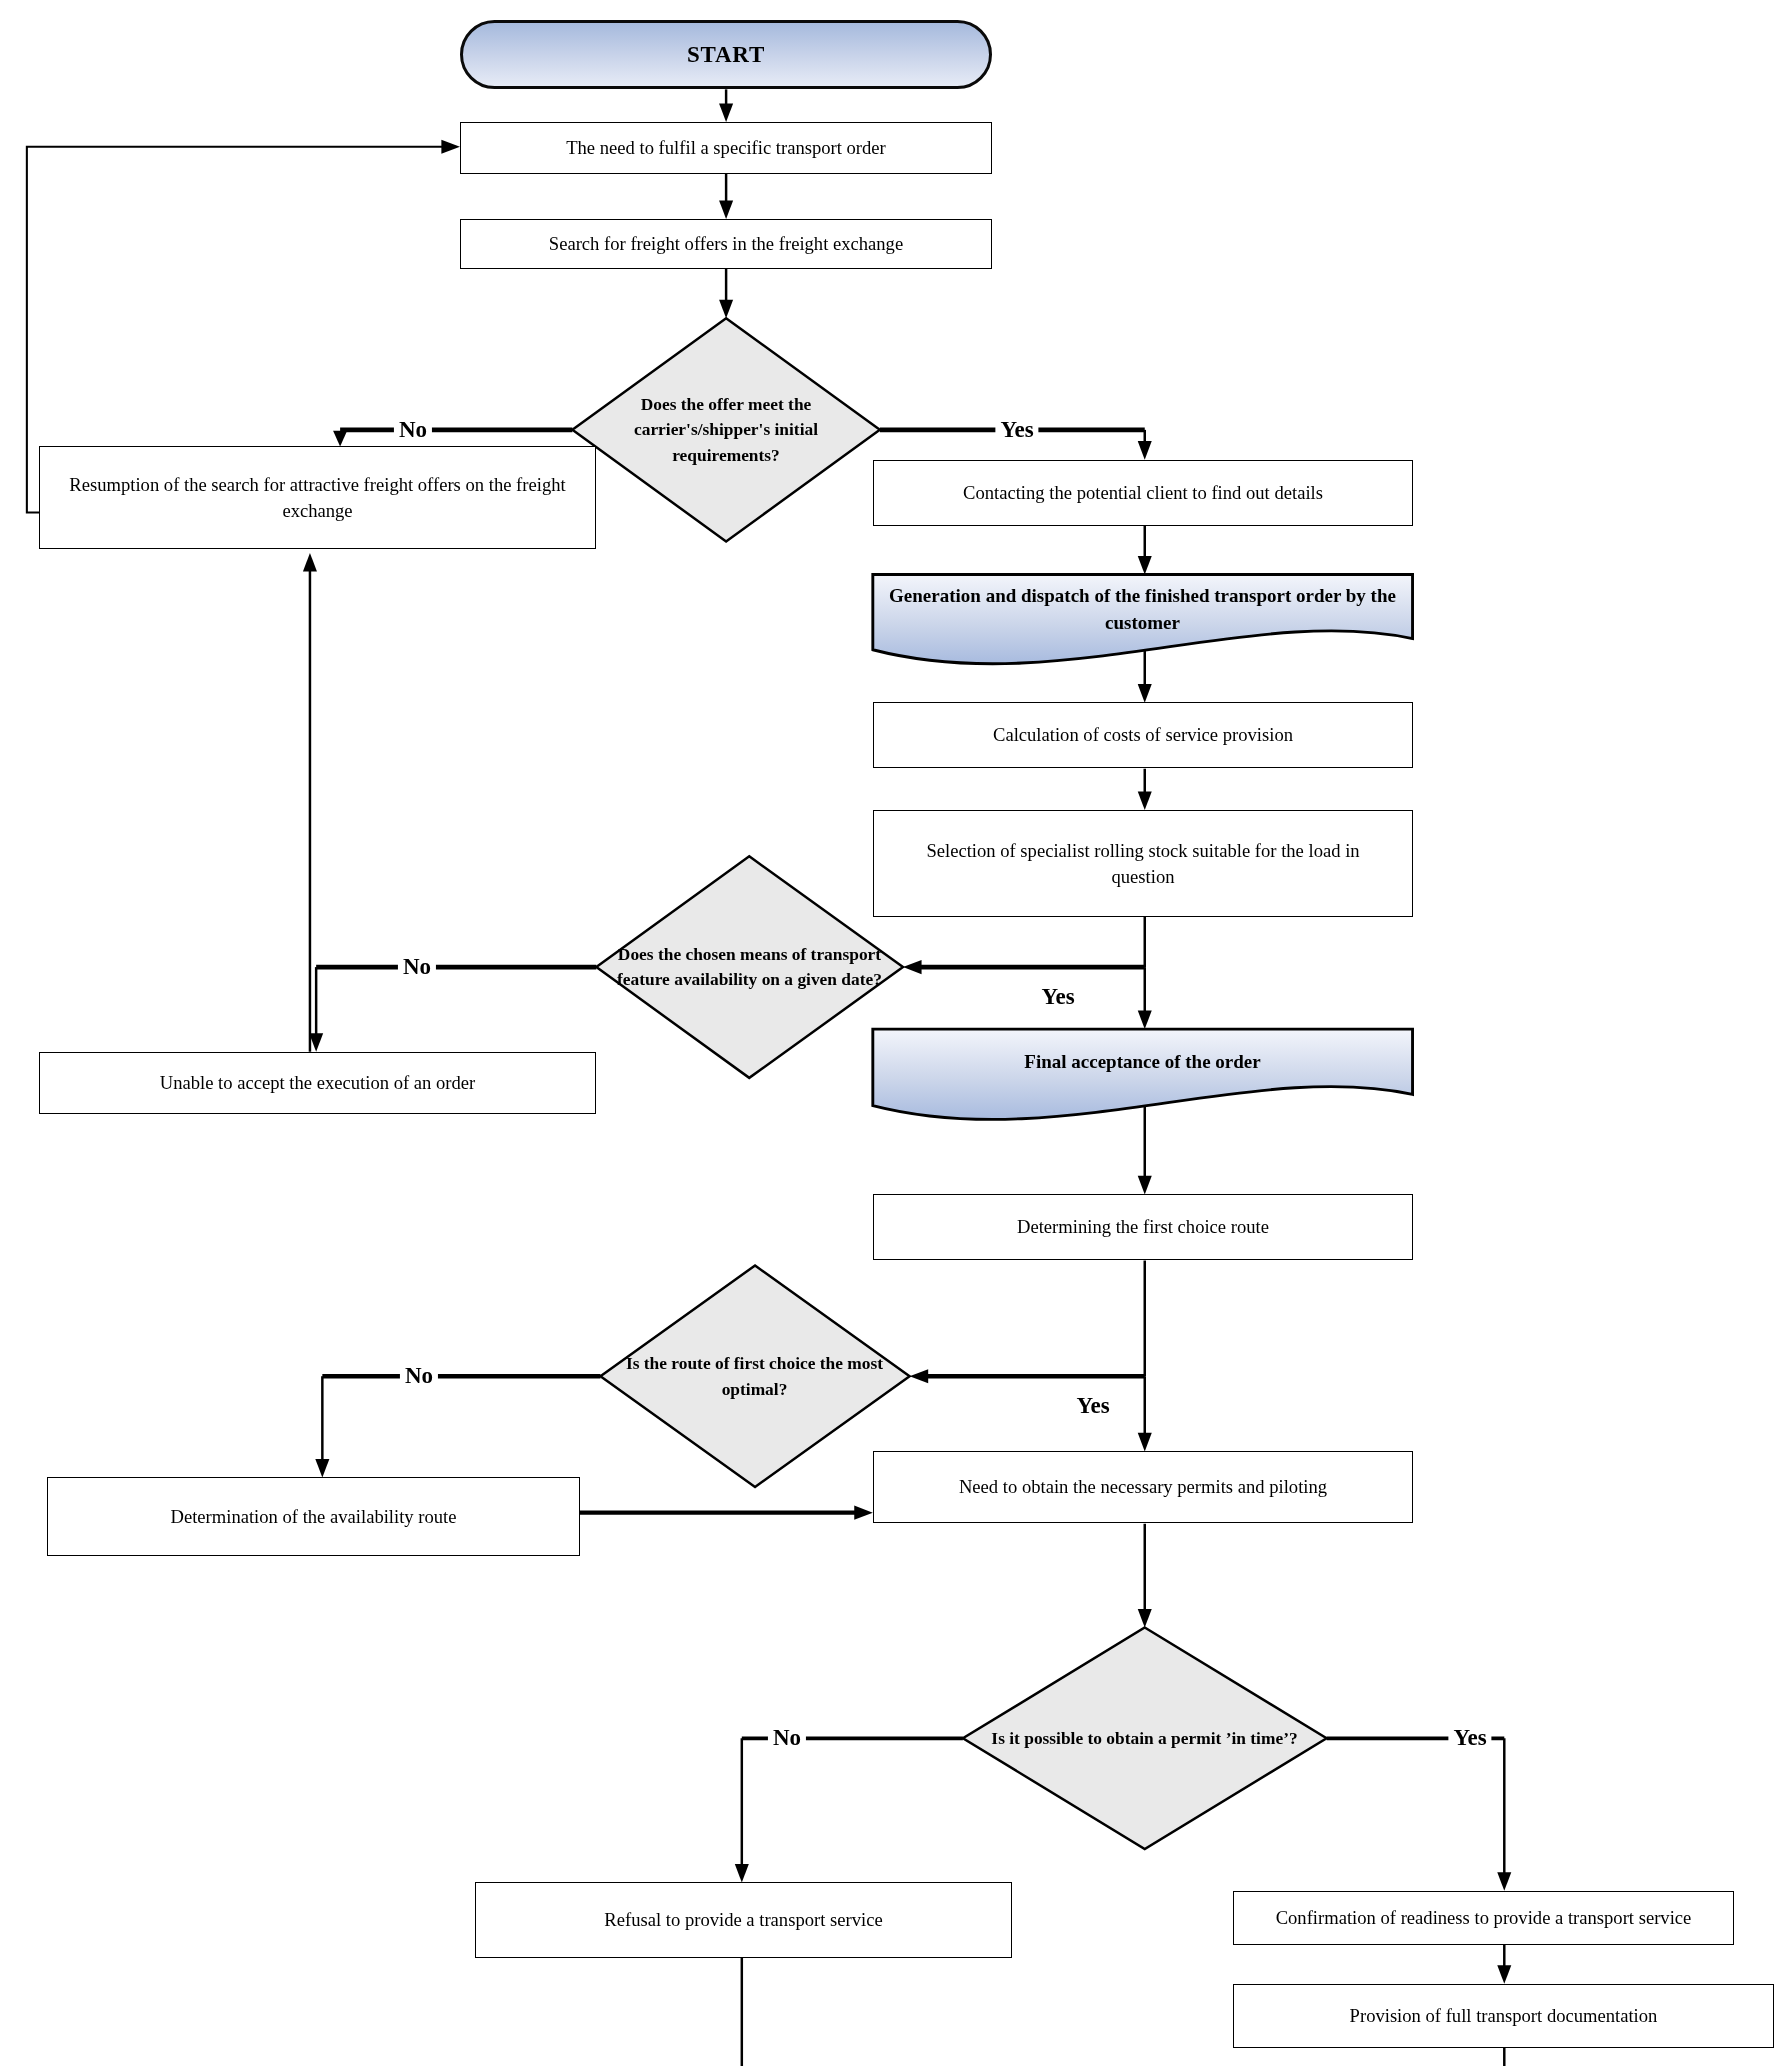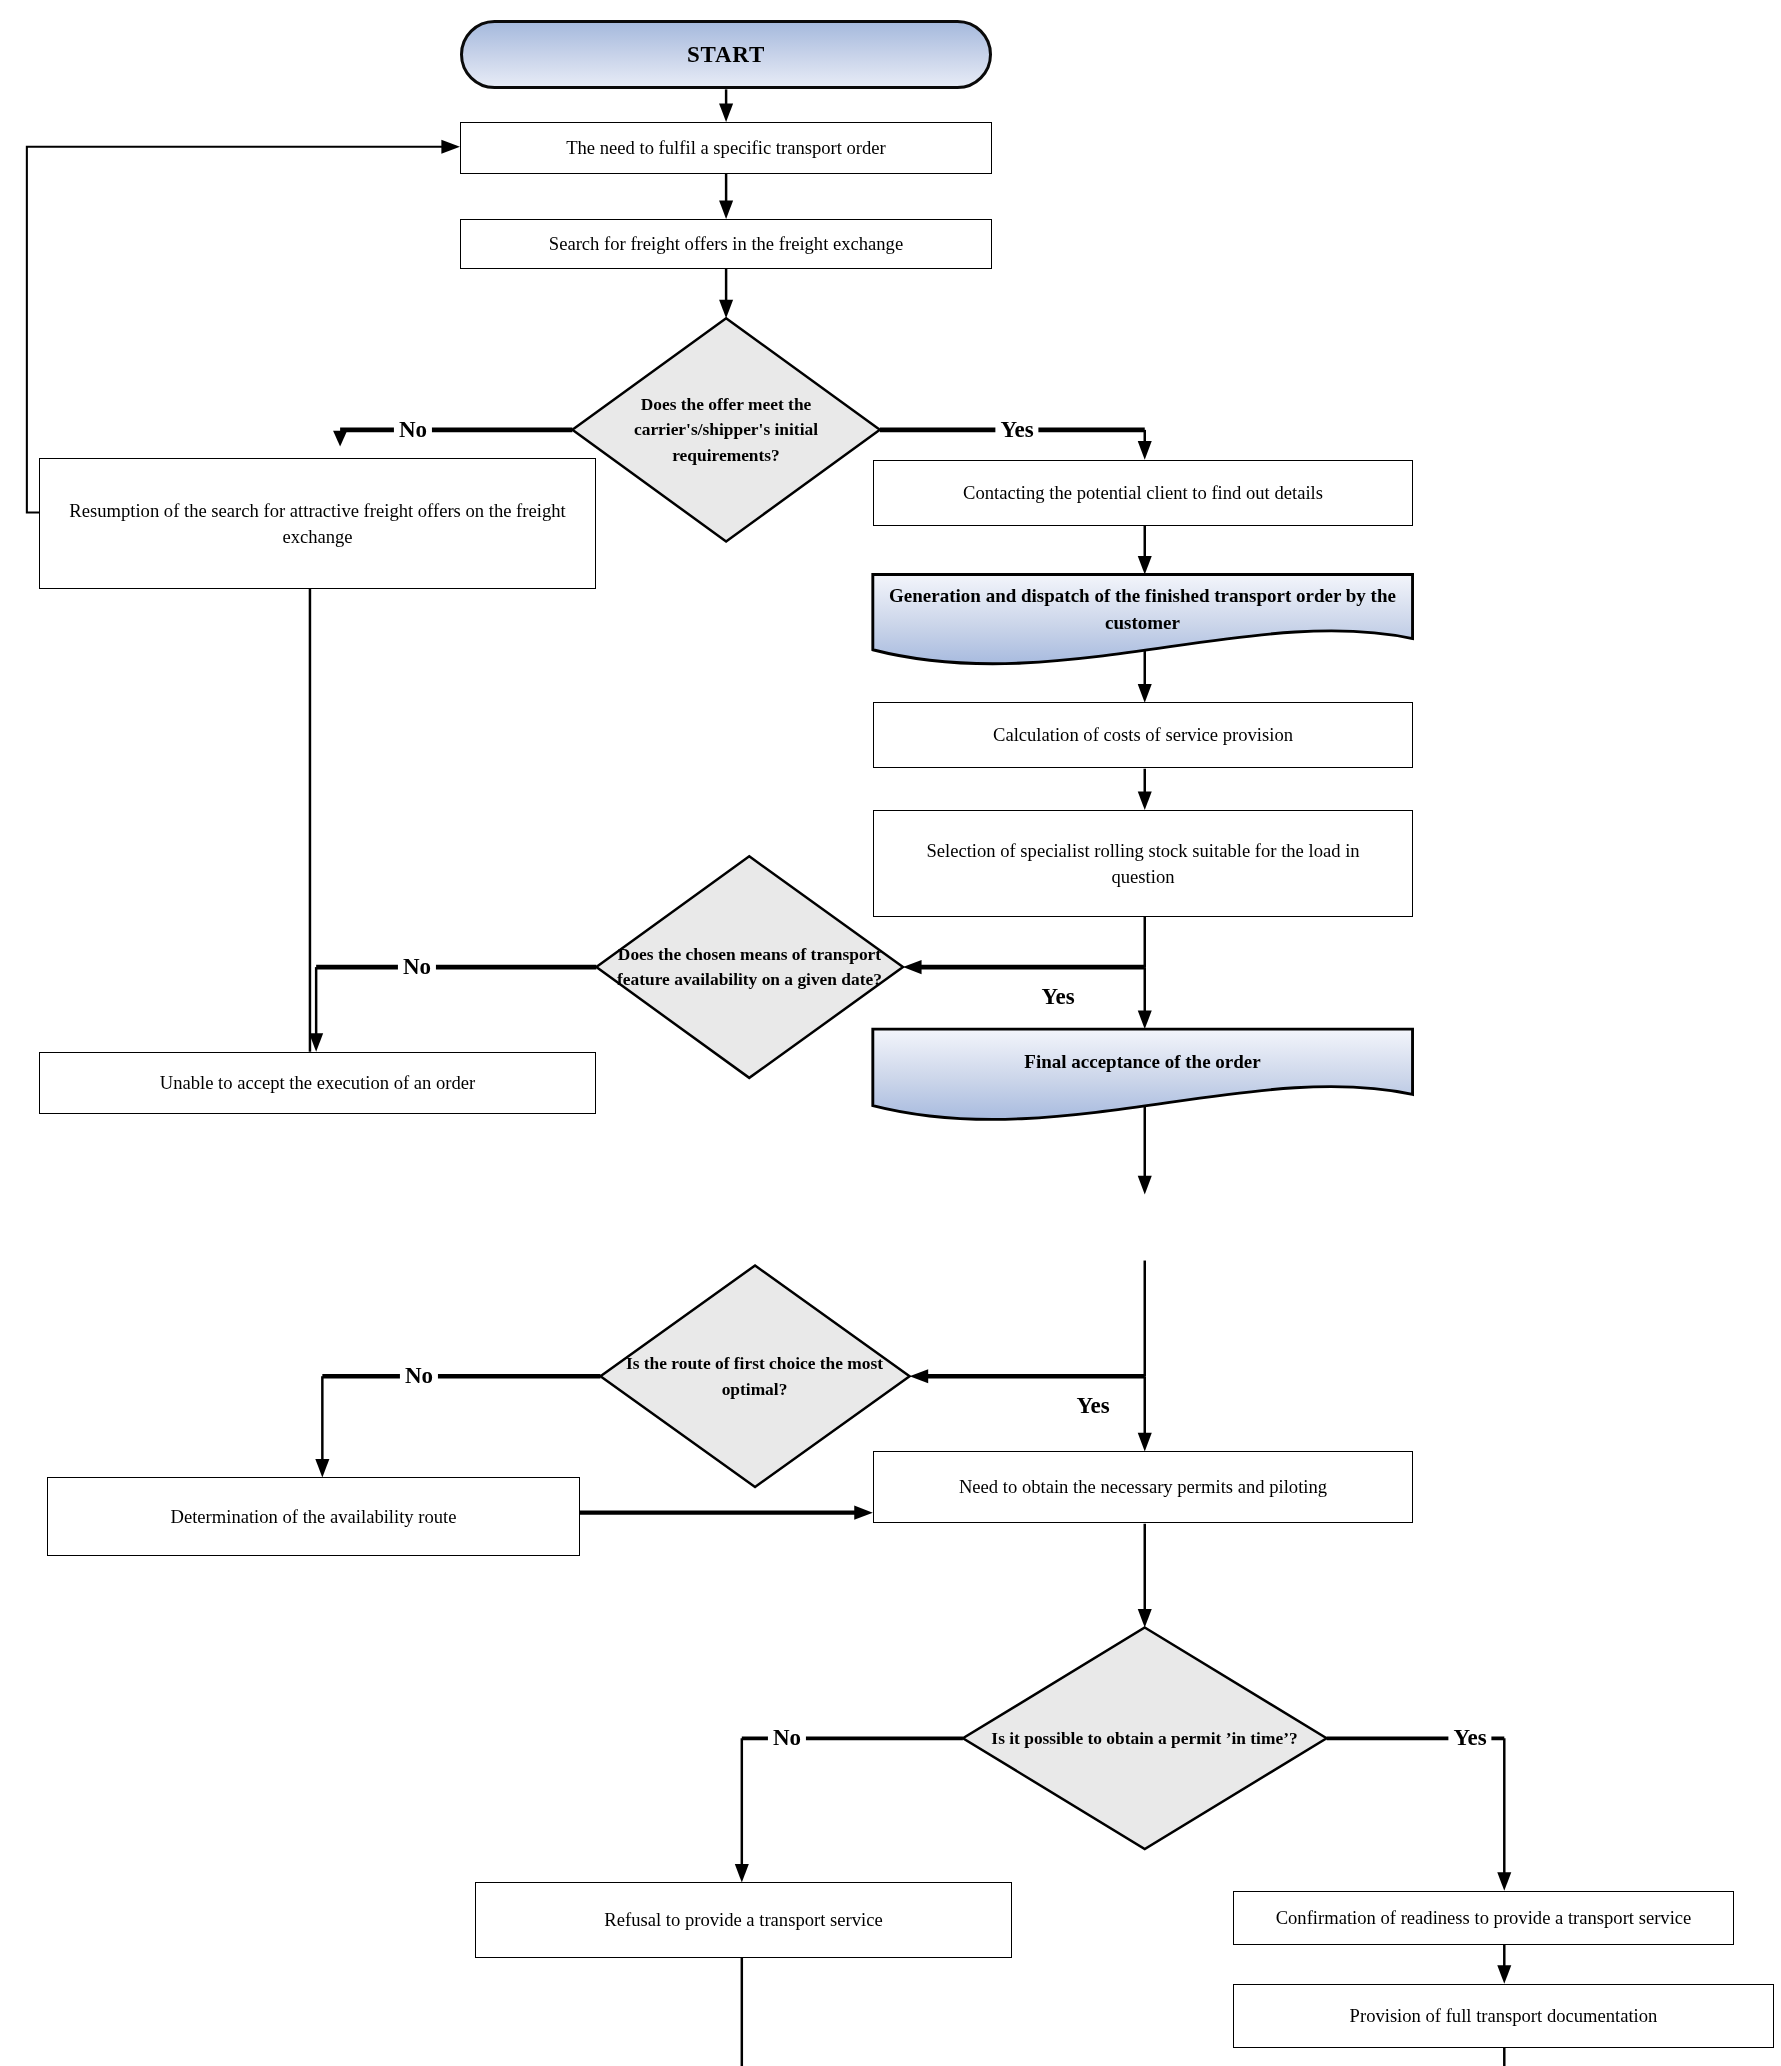--- a/index.html
+++ b/index.html
@@ -139,25 +139,26 @@
     <polygon points="2770,3938 3210,4206 2770,4474 2330,4206" fill="#e9e9e9" stroke="#000" stroke-width="6"></polygon>
 
     <path d="M 2112 1390 L 3418 1390 L 3418 1545 C 3030 1462, 2560 1688, 2112 1572 Z" fill="url(#docGrad)" stroke="#000" stroke-width="7"></path>
     <path d="M 2112 2490 L 3418 2490 L 3418 2648 C 3030 2565, 2560 2790, 2112 2675 Z" fill="url(#docGrad)" stroke="#000" stroke-width="7"></path>
   </svg>
 
   <div class="node pill" style="left:460px;top:20px;width:532px;height:69px">START</div>
 
   <div class="node box" style="left:460px;top:122px;width:532px;height:52px">The need to fulfil a specific transport order</div>
   <div class="node box" style="left:460px;top:219px;width:532px;height:50px">Search for freight offers in the freight exchange</div>
-  <div class="node box" style="left:39px;top:458px;width:557px;height:131px">Resumption of the search for attractive freight offers on the freight exchange</div>
+  <div class="node box" style="left:39px;top:446px;width:557px;height:103px">Resumption of the search for attractive freight offers on the freight exchange</div>
   <div class="node box" style="left:873px;top:460px;width:540px;height:66px">Contacting the potential client to find out details</div>
   <div class="node box" style="left:873px;top:702px;width:540px;height:66px">Calculation of costs of service provision</div>
   <div class="node box" style="left:873px;top:810px;width:540px;height:107px">Selection of specialist rolling stock suitable for the load in question</div>
   <div class="node box" style="left:39px;top:1052px;width:557px;height:62px">Unable to accept the execution of an order</div>
+  <div class="node box" style="left:873px;top:1194px;width:540px;height:66px">Determining the first choice route</div>
   <div class="node box" style="left:47px;top:1477px;width:533px;height:79px">Determination of the availability route</div>
   <div class="node box" style="left:873px;top:1451px;width:540px;height:72px">Need to obtain the necessary permits and piloting</div>
   <div class="node box" style="left:475px;top:1882px;width:537px;height:76px">Refusal to provide a transport service</div>
   <div class="node box" style="left:1233px;top:1891px;width:501px;height:54px">Confirmation of readiness to provide a transport service</div>
   <div class="node box" style="left:1233px;top:1984px;width:541px;height:64px">Provision of full transport documentation</div>
 
   <div class="node dtext" style="left:594px;top:374px;width:264px;height:112px">Does the offer meet the carrier's/shipper's initial requirements?</div>
   <div class="node dtext" style="left:605px;top:911px;width:289px;height:112px">Does the chosen means of transport feature availability on a given date?</div>
   <div class="node dtext" style="left:610px;top:1335px;width:289px;height:83px">Is the route of first choice the most optimal?</div>
   <div class="node dtext" style="left:979px;top:1697px;width:331px;height:83px">Is it possible to obtain a permit ’in time’?</div>

